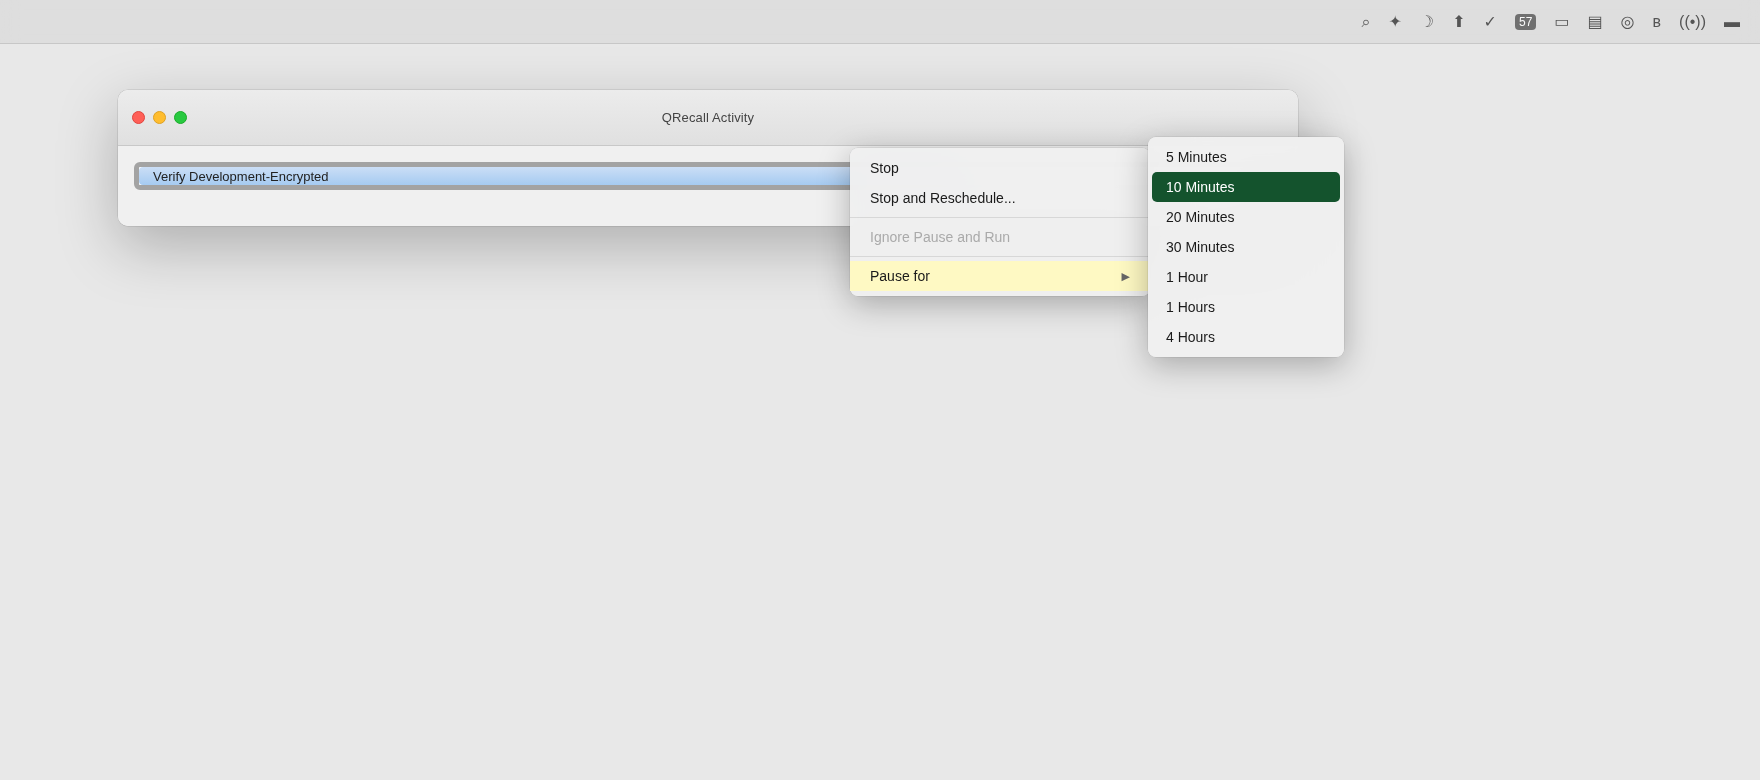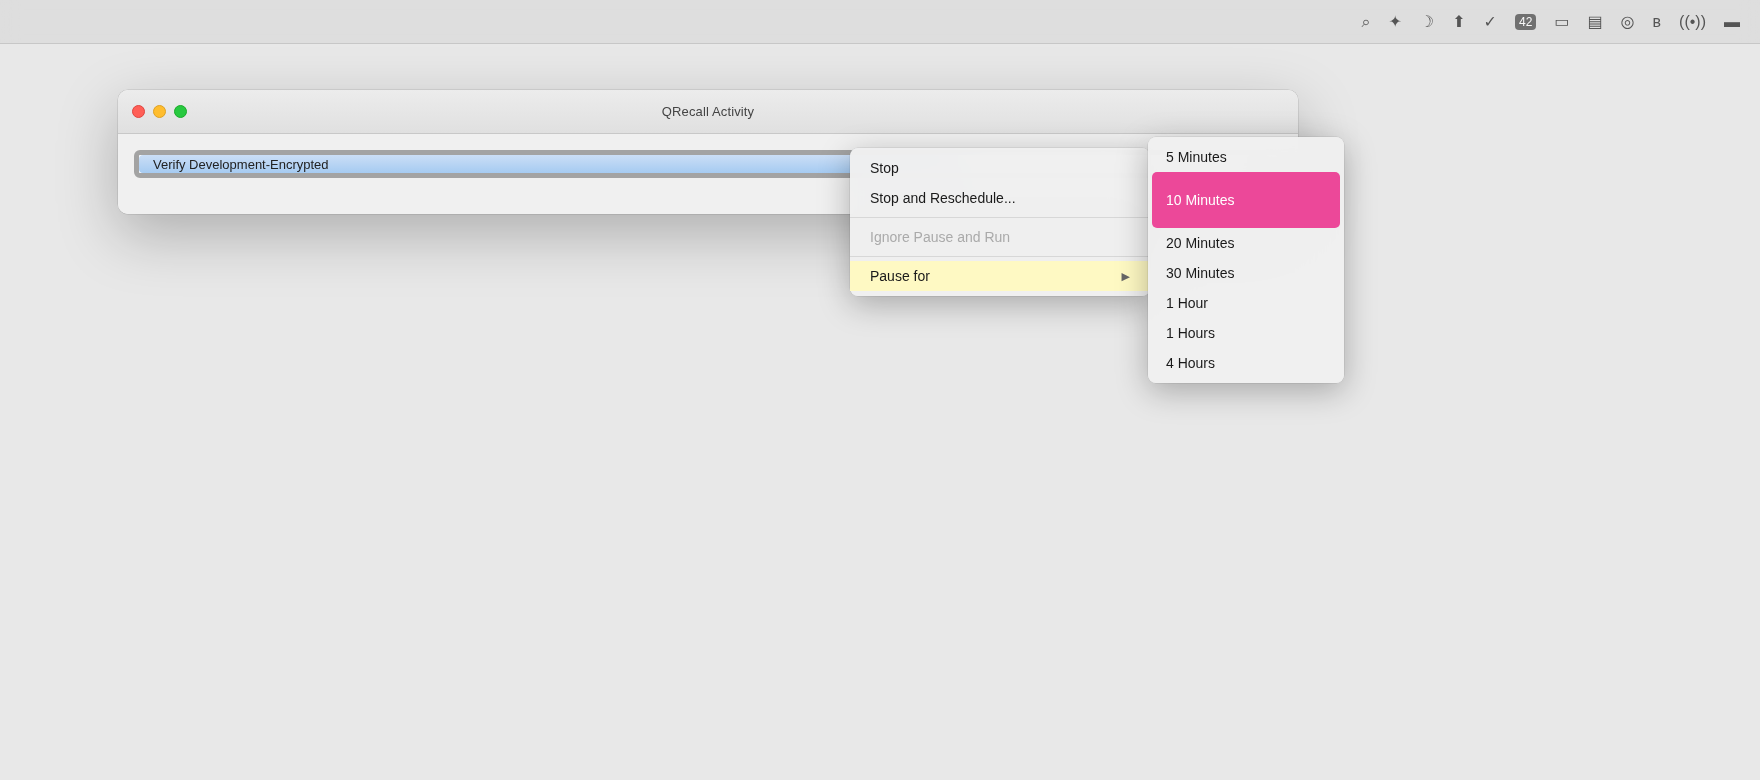--- a/index.html
+++ b/index.html
@@ -41,21 +41,21 @@
       top: 90px;
       left: 118px;
       width: 1180px;
       background: #f5f5f5;
       border-radius: 10px;
       box-shadow: 0 20px 60px rgba(0,0,0,0.25), 0 0 0 0.5px rgba(0,0,0,0.15);
       overflow: visible;
     }
 
     .window-titlebar {
-      height: 44px;
+      height: 56px;
       background: linear-gradient(to bottom, #ececec, #e0e0e0);
       border-radius: 10px 10px 0 0;
       display: flex;
       align-items: center;
       justify-content: center;
       position: relative;
       border-bottom: 1px solid #c8c8c8;
     }
 
     .window-controls {
@@ -197,37 +197,37 @@
 
     .submenu-item {
       padding: 7px 18px;
       font-size: 14px;
       color: #1a1a1a;
       cursor: pointer;
       white-space: nowrap;
     }
 
     .submenu-item.selected {
-      background: #ec4899;
+      background: #14532d;
       color: #fff;
       border-radius: 5px;
       margin: 0 4px;
-      padding: 20px 14px;
+      padding: 7px 14px;
     }
   </style>
 </head>
 <body>
 
 <div class="menubar">
   <span class="menubar-icon">⌕</span>
   <span class="menubar-icon">✦</span>
   <span class="menubar-icon">☽</span>
   <span class="menubar-icon">⬆</span>
   <span class="menubar-icon">✓</span>
-  <span class="menubar-icon" style="font-size:12px;background:#555;color:#fff;border-radius:4px;padding:1px 4px;">42</span>
+  <span class="menubar-icon" style="font-size:12px;background:#555;color:#fff;border-radius:4px;padding:1px 4px;">57</span>
   <span class="menubar-icon">▭</span>
   <span class="menubar-icon">▤</span>
   <span class="menubar-icon">◎</span>
   <span class="menubar-icon">ʙ</span>
   <span class="menubar-icon">((•))</span>
   <span class="menubar-icon">▬</span>
 </div>
 
 <div class="window">
   <div class="window-titlebar">

